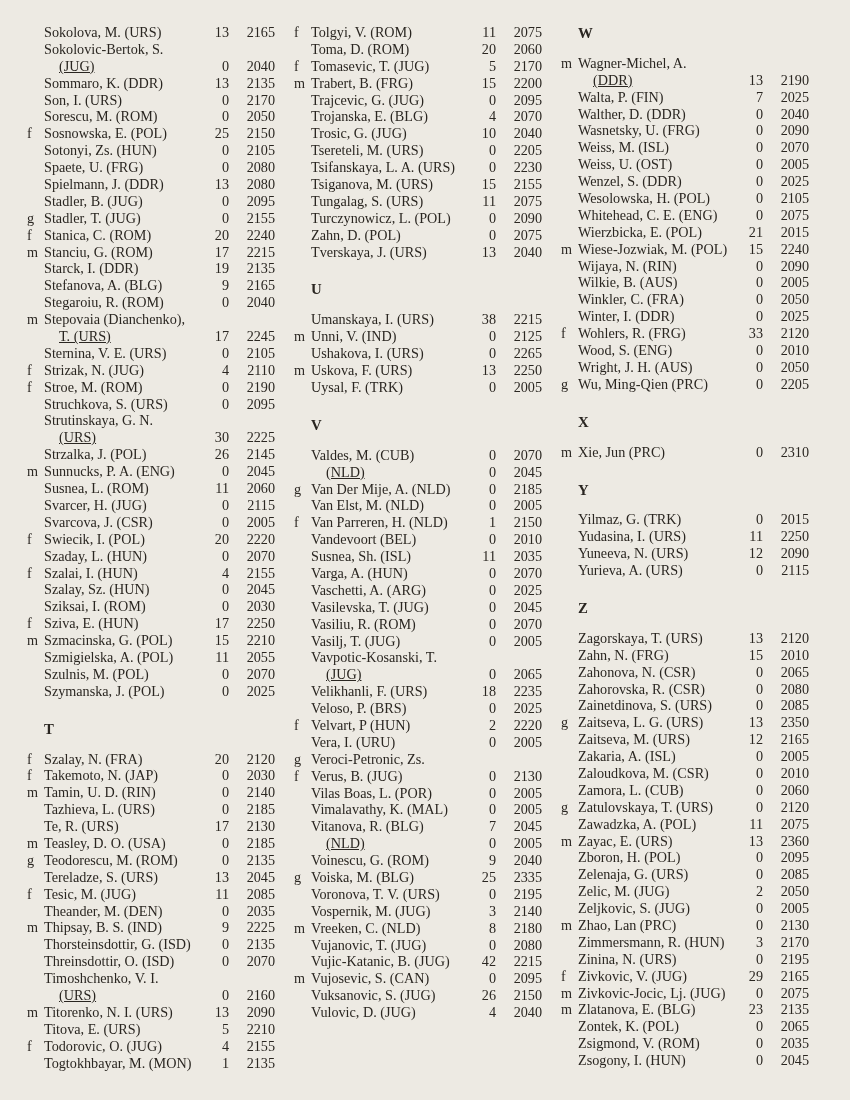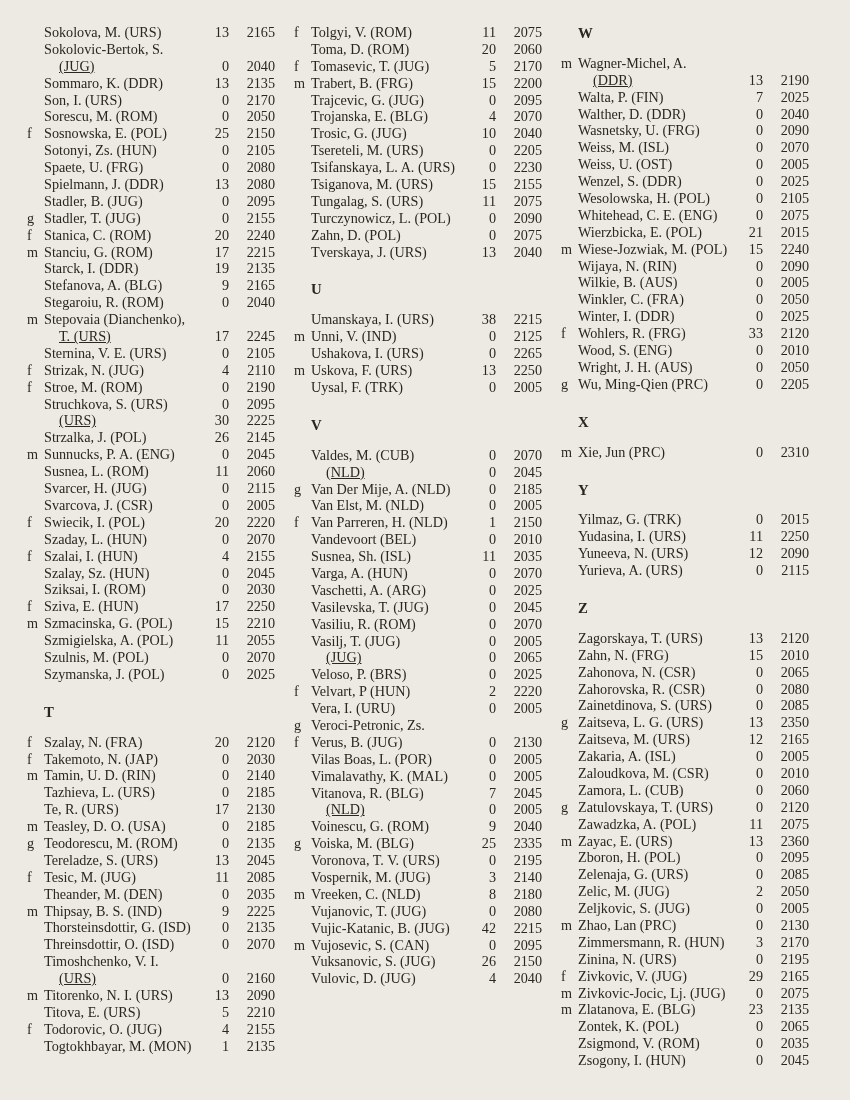--- a/index.html
+++ b/index.html
@@ -163,20 +163,24 @@
           <span class="r">2190</span>
         </div>
         <div class="row">
           <span class="t"></span>
           <span class="n">Struchkova, S. (URS)</span>
           <span class="g">0</span>
           <span class="r">2095</span>
         </div>
         <div class="row">
           <span class="t"></span>
+          <span class="n">Strutinskaya, G. N.</span>
+        </div>
+        <div class="row">
+          <span class="t"></span>
           <span class="n cont">(URS)</span>
           <span class="g">30</span>
           <span class="r">2225</span>
         </div>
         <div class="row">
           <span class="t"></span>
           <span class="n">Strzalka, J. (POL)</span>
           <span class="g">26</span>
           <span class="r">2145</span>
         </div>
@@ -562,23 +566,33 @@
           <span class="r">2070</span>
         </div>
         <div class="row">
           <span class="t"></span>
           <span class="n">Vasilj, T. (JUG)</span>
           <span class="g">0</span>
           <span class="r">2005</span>
         </div>
         <div class="row">
           <span class="t"></span>
+          <span class="n">Vavpotic-Kosanski, T.</span>
+        </div>
+        <div class="row">
+          <span class="t"></span>
           <span class="n cont">(JUG)</span>
           <span class="g">0</span>
           <span class="r">2065</span>
+        </div>
+        <div class="row">
+          <span class="t"></span>
+          <span class="n">Velikhanli, F. (URS)</span>
+          <span class="g">18</span>
+          <span class="r">2235</span>
         </div>
         <div class="row">
           <span class="t"></span>
           <span class="n">Veloso, P. (BRS)</span>
           <span class="g">0</span>
           <span class="r">2025</span>
         </div>
         <div class="row">
           <span class="t">f</span>
           <span class="n">Velvart, P (HUN)</span>

